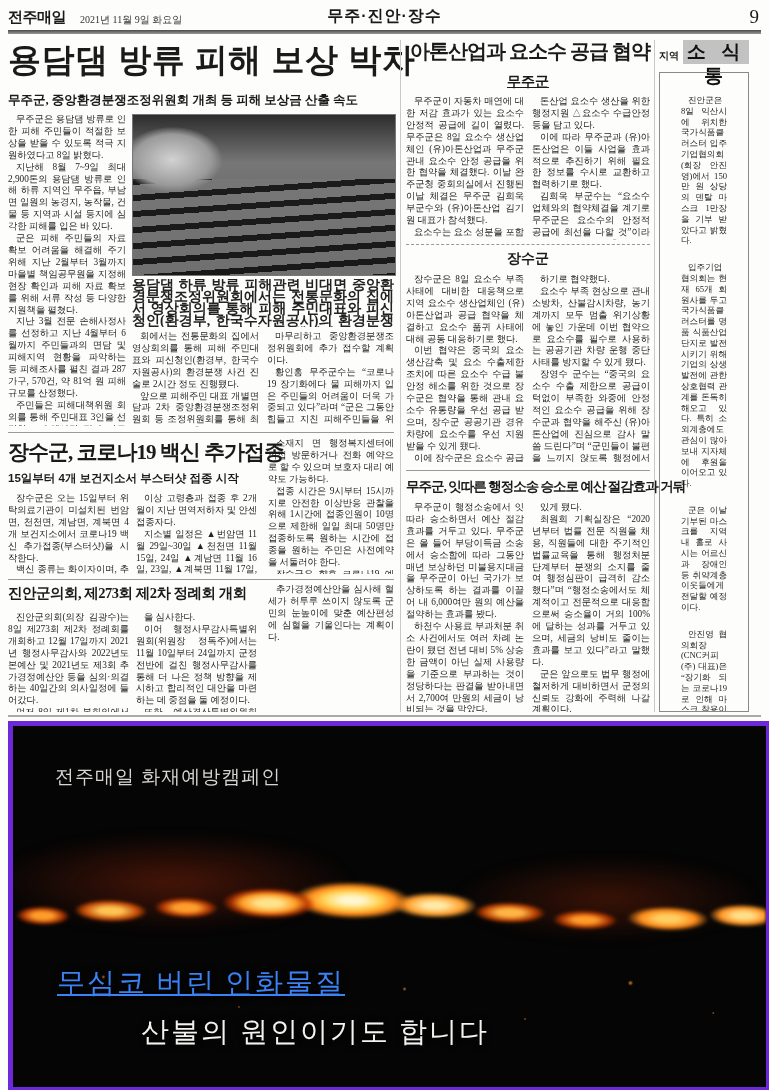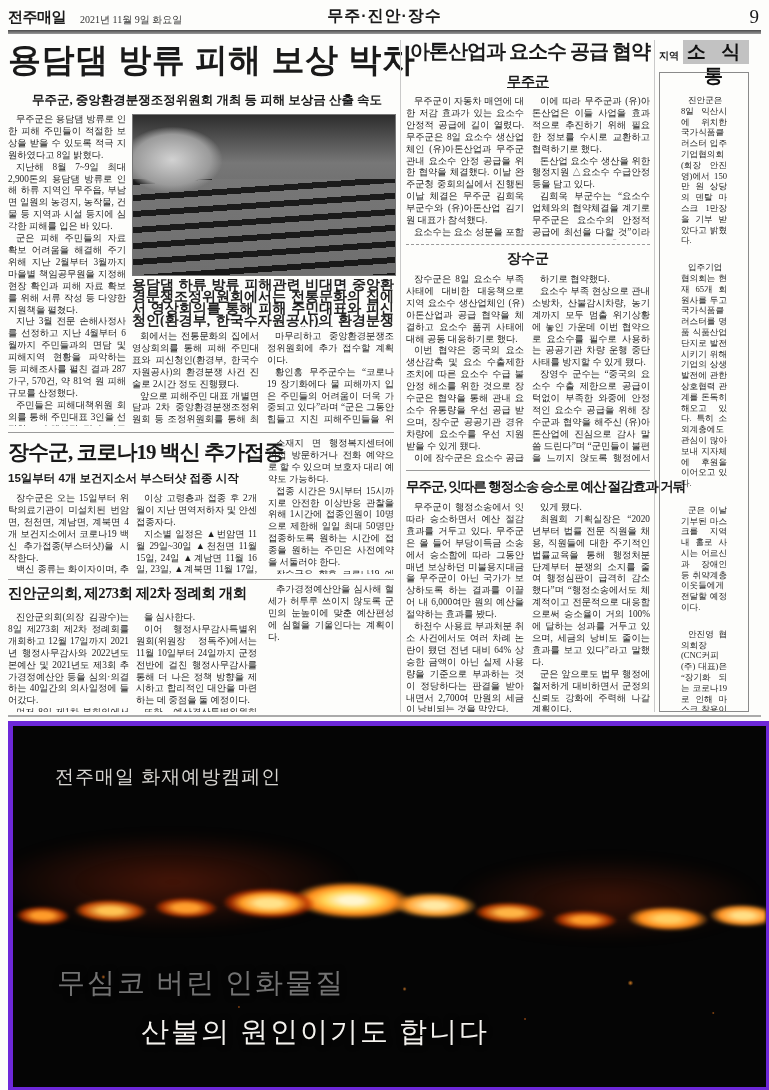--- a/index.html
+++ b/index.html
@@ -13,21 +13,21 @@
   .mh-page{position:absolute;right:2px;top:0;font:400 19px "Liberation Serif",serif;}
   .mh-rule{position:absolute;top:30px;left:8px;right:8px;height:4px;background:linear-gradient(#4a4a4a,#9a9a9a);}
   
   .col{position:absolute;overflow:hidden;font-size:9.3px;line-height:11.9px;text-align:justify;color:#222;}
   .col p{margin:0;text-indent:8px;}
   .rule-h{position:absolute;height:1px;background:#9a9a9a;}
   .vline{position:absolute;width:1px;background:#c9c9c9;}
   
   .art1{position:absolute;left:8px;top:38px;width:386px;height:390px;}
   .a1-hl{position:absolute;left:0;top:0;width:100%;font:900 33px "Liberation Sans",sans-serif;letter-spacing:.5px;white-space:nowrap;}
-  .a1-sub{position:absolute;left:0;top:54px;width:100%;font:700 12.5px "Liberation Serif",serif;margin-left:24px;}
+  .a1-sub{position:absolute;left:0;top:54px;width:100%;font:700 12.5px "Liberation Serif",serif;}
   .photo{position:absolute;left:124px;top:76px;width:262px;height:160px;
     background-color:#4c4c4c;
     background-image:
       radial-gradient(ellipse 70px 46px at 15% 28%,#d2d2d2 0%,#9a9a9a 55%,rgba(0,0,0,0) 72%),
       repeating-linear-gradient(176deg,rgba(18,18,18,.9) 0 6px,rgba(120,120,120,.75) 6px 16px),
       linear-gradient(180deg,#2d2d2d 0%,#777 30%,#555 100%);
     background-size:100% 100%,100% 60%,100% 100%;
     background-position:0 0,0 100%,0 0;background-repeat:no-repeat;
     border:1px solid #777;}
   .caption{position:absolute;left:124px;top:241px;width:262px;height:48px;font-size:14px;line-height:12px;font-weight:700;color:#222;text-align:justify;overflow:hidden;}
@@ -93,21 +93,21 @@
       radial-gradient(ellipse 42px 14px at 97% 52%,#ffdf86 0 22%,#ff9324 55%,rgba(0,0,0,0) 82%);}
   .embers{position:absolute;left:0;top:215px;width:100%;height:120px;filter:blur(.6px);
     background:
       radial-gradient(circle 3px at 12% 30%,rgba(255,140,40,.8),rgba(0,0,0,0) 70%),
       radial-gradient(circle 2px at 30% 55%,rgba(255,120,30,.7),rgba(0,0,0,0) 70%),
       radial-gradient(circle 3px at 52% 40%,rgba(255,150,50,.7),rgba(0,0,0,0) 70%),
       radial-gradient(circle 2px at 68% 65%,rgba(255,120,30,.75),rgba(0,0,0,0) 70%),
       radial-gradient(circle 4px at 82% 35%,rgba(255,150,40,.8),rgba(0,0,0,0) 70%),
       radial-gradient(circle 2px at 93% 60%,rgba(255,130,30,.7),rgba(0,0,0,0) 70%);}
   .cmp-label{position:absolute;left:42px;top:38px;font:400 19px "Liberation Sans",sans-serif;color:#d6d4d0;letter-spacing:1px;}
-  .cmp-slogan1{position:absolute;left:44px;top:238px;font:400 28px "Liberation Serif",serif;color:#737373;letter-spacing:2px;text-shadow:0 0 6px rgba(0,0,0,.9);}
+  .cmp-slogan1{position:absolute;left:44px;top:238px;font:400 28px "Liberation Serif",serif;color:#3b82f6;letter-spacing:2px;text-shadow:0 0 6px rgba(0,0,0,.9);text-decoration:underline;}
   .cmp-slogan2{position:absolute;left:128px;top:287px;font:400 28px "Liberation Serif",serif;color:#f4f2ee;letter-spacing:2px;text-shadow:0 0 6px rgba(0,0,0,.9);}
 </style>
 </head>
 <body>
 
 <div class="page">
 
   <div class="masthead">
     <span class="mh-paper">전주매일</span>
     <span class="mh-date">2021년 11월 9일 화요일</span>
@@ -180,41 +180,41 @@
   <div class="vline" style="left:654px;top:40px;height:672px;"></div>
 
   <div class="mid">
     <div class="m-hl">아톤산업과 요소수 공급 협약</div>
     <div class="m-label lbl-muju">무주군</div>
     <div class="col m-mu-c1">
         <p>무주군이 자동차 매연에 대한 저감 효과가 있는 요소수 안정적 공급에 길이 열렸다. 무주군은 8일 요소수 생산업체인 (유)아톤산업과 무주군 관내 요소수 안정 공급을 위한 협약을 체결했다. 이날 완주군청 중회의실에서 진행된 이날 체결은 무주군 김희욱 부군수와 (유)아톤산업 김기원 대표가 참석했다.</p>
         <p>요소수는 요소 성분을 포함하고 있는 물 차량에 연료와 별도로 주입하는 촉매제로, 경유 차에서 나오는 유해한 질소산화물을 물과 질소로 분해해 매연을 줄이는 기능을 갖고 있다.</p>
       </div>
     <div class="col m-mu-c2">
+        <p>톤산업 요소수 생산을 위한 행정지원 △요소수 수급안정 등을 담고 있다.</p>
         <p>이에 따라 무주군과 (유)아톤산업은 이들 사업을 효과적으로 추진하기 위해 필요한 정보를 수시로 교환하고 협력하기로 했다.</p>
-        <p>톤산업 요소수 생산을 위한 행정지원 △요소수 수급안정 등을 담고 있다.</p>
         <p>김희욱 부군수는 “요소수 업체와의 협약체결을 계기로 무주군은 요소수의 안정적 공급에 최선을 다할 것”이라며 “관내 공급망 확충을 위해 노력하겠다”고 말했다.</p>
       </div>
     <div class="dashed"></div>
     <div class="m-label lbl-jangsu">장수군</div>
     <div class="col m-ja-c1">
         <p>장수군은 8일 요소수 부족 사태에 대비한 대응책으로 지역 요소수 생산업체인 (유)아톤산업과 공급 협약을 체결하고 요소수 품귀 사태에 대해 공동 대응하기로 했다.</p>
         <p>이번 협약은 중국의 요소 생산감축 및 요소 수출제한 조치에 따른 요소수 수급 불안정 해소를 위한 것으로 장수군은 협약을 통해 관내 요소수 유통량을 우선 공급 받으며, 장수군 공공기관 경유차량에 요소수를 우선 지원 받을 수 있게 됐다.</p>
         <p>이에 장수군은 요소수 공급 과정이 원활히 이뤄지도록 행정적인 지원을</p>
       </div>
     <div class="col m-ja-c2">
         <p>하기로 협약했다.</p>
         <p>요소수 부족 현상으로 관내 소방차, 산불감시차량, 농기계까지 모두 멈출 위기상황에 놓인 가운데 이번 협약으로 요소수를 필수로 사용하는 공공기관 차량 운행 중단 사태를 방지할 수 있게 됐다.</p>
         <p>장영수 군수는 “중국의 요소수 수출 제한으로 공급이 턱없이 부족한 와중에 안정적인 요소수 공급을 위해 장수군과 협약을 해주신 (유)아톤산업에 진심으로 감사 말씀 드린다”며 “군민들이 불편을 느끼지 않도록 행정에서도 적극적으로 먼저 나서서 방안을 모색해 발빠르게 공급체계를 구축해나가겠다”고 말했다.    /장수=고관호 기자</p>
       </div>
     <div class="m-rule"></div>
     <div class="m-hl2">무주군, 잇따른 행정소송 승소로 예산 절감효과 거둬</div>
     <div class="col m-law-c1">
         <p>무주군이 행정소송에서 잇따라 승소하면서 예산 절감효과를 거두고 있다. 무주군은 올 들어 부당이득금 소송에서 승소함에 따라 그동안 매년 보상하던 미불용지대금을 무주군이 아닌 국가가 보상하도록 하는 결과를 이끌어 내 6,000여만 원의 예산을 절약하는 효과를 봤다.</p>
-        <p>하천수 사용료 부과처분 취소 사건에서도 여러 차례 논란이 됐던 전년 대비 64% 상승한 금액이 아닌 실제 사용량을 기준으로 부과하는 것이 정당하다는 판결을 받아내면서 2,700여 만원의 세금이 낭비되는 것을 막았다.</p>
+        <p>하천수 사용료 부과처분 취소 사건에서도 여러 차례 논란이 됐던 전년 대비 5% 상승한 금액이 아닌 실제 사용량을 기준으로 부과하는 것이 정당하다는 판결을 받아내면서 2,700여 만원의 세금이 낭비되는 것을 막았다.</p>
       </div>
     <div class="col m-law-c2">
         <p>있게 됐다.</p>
         <p>최원희 기획실장은 “2020년부터 법률 전문 직원을 채용, 직원들에 대한 주기적인 법률교육을 통해 행정처분 단계부터 분쟁의 소지를 줄여 행정심판이 급격히 감소했다”며 “행정소송에서도 체계적이고 전문적으로 대응함으로써 승소율이 거의 100%에 달하는 성과를 거두고 있으며, 세금의 낭비도 줄이는 효과를 보고 있다”라고 말했다.</p>
         <p>군은 앞으로도 법무 행정에 철저하게 대비하면서 군정의 신뢰도 강화에 주력해 나갈 계획이다.</p>
       </div>
   </div>
 
   <div class="sidebar">
     <div class="sb-head">

